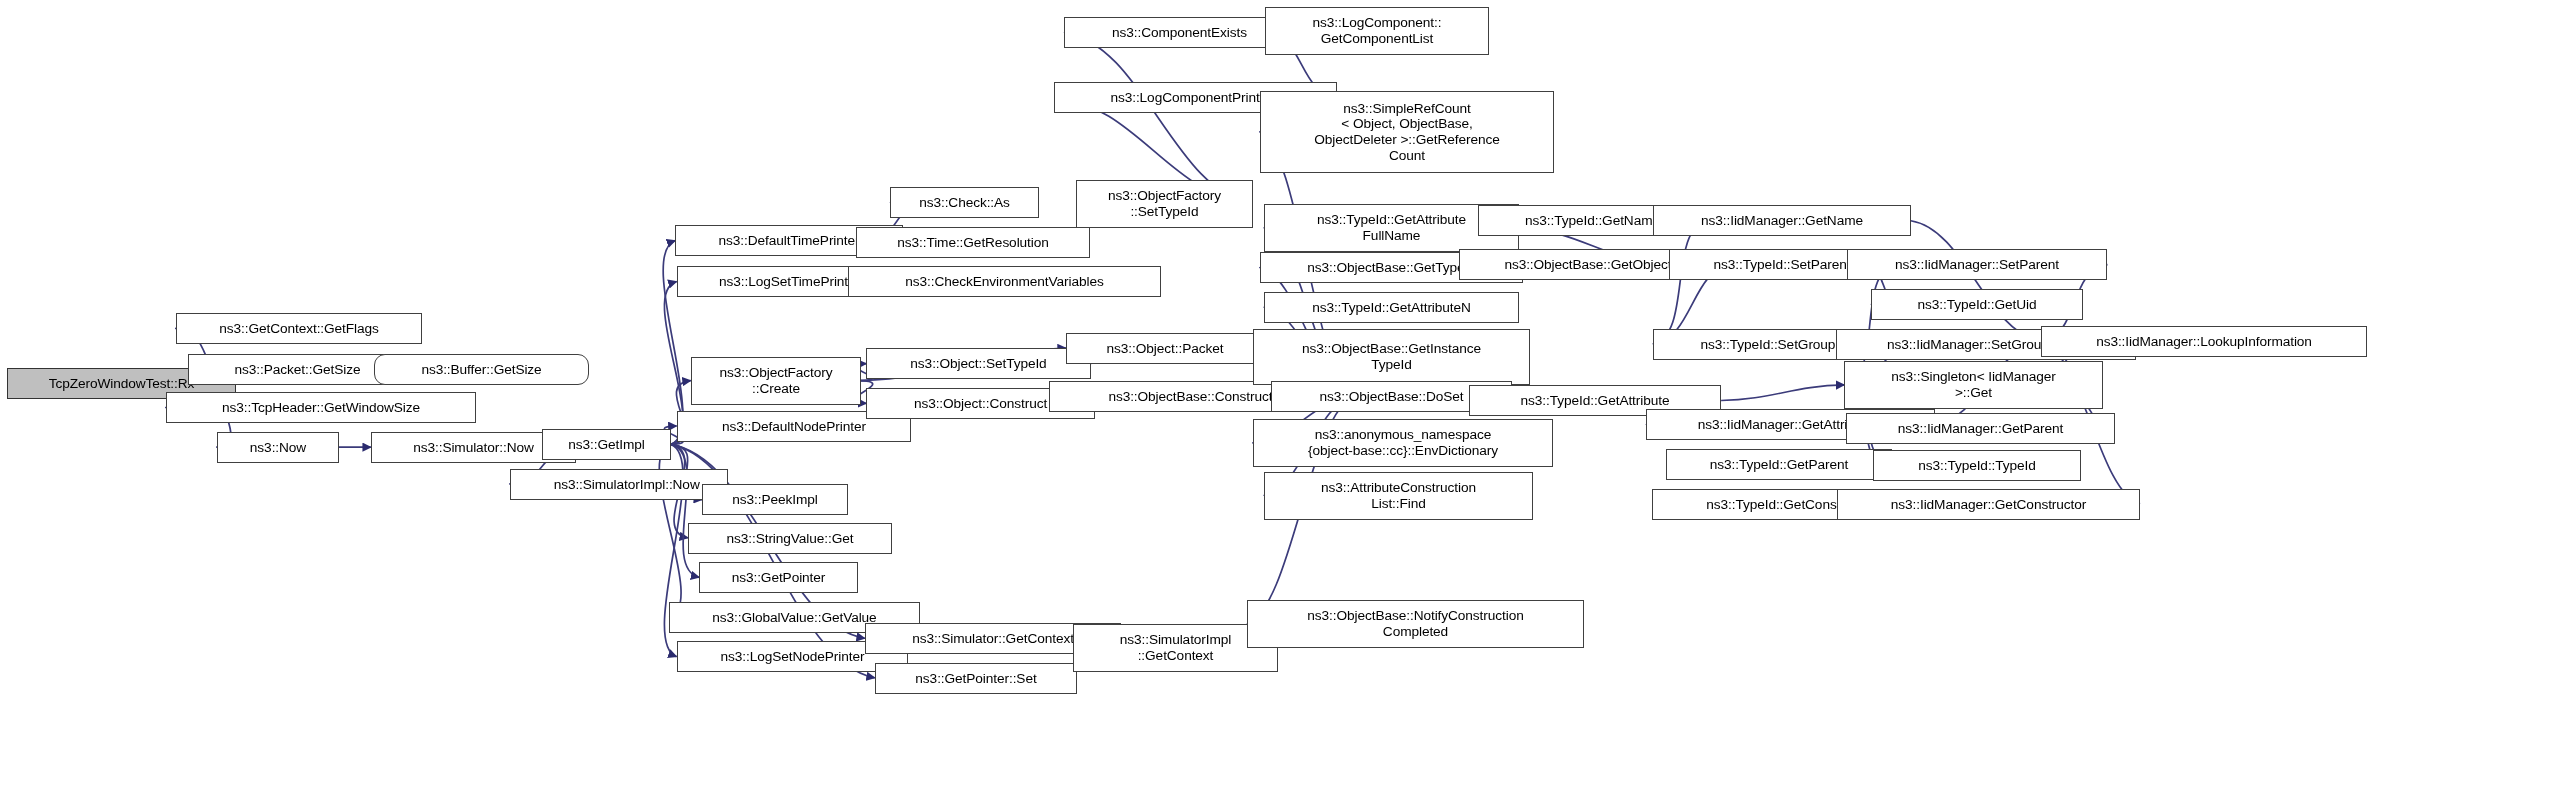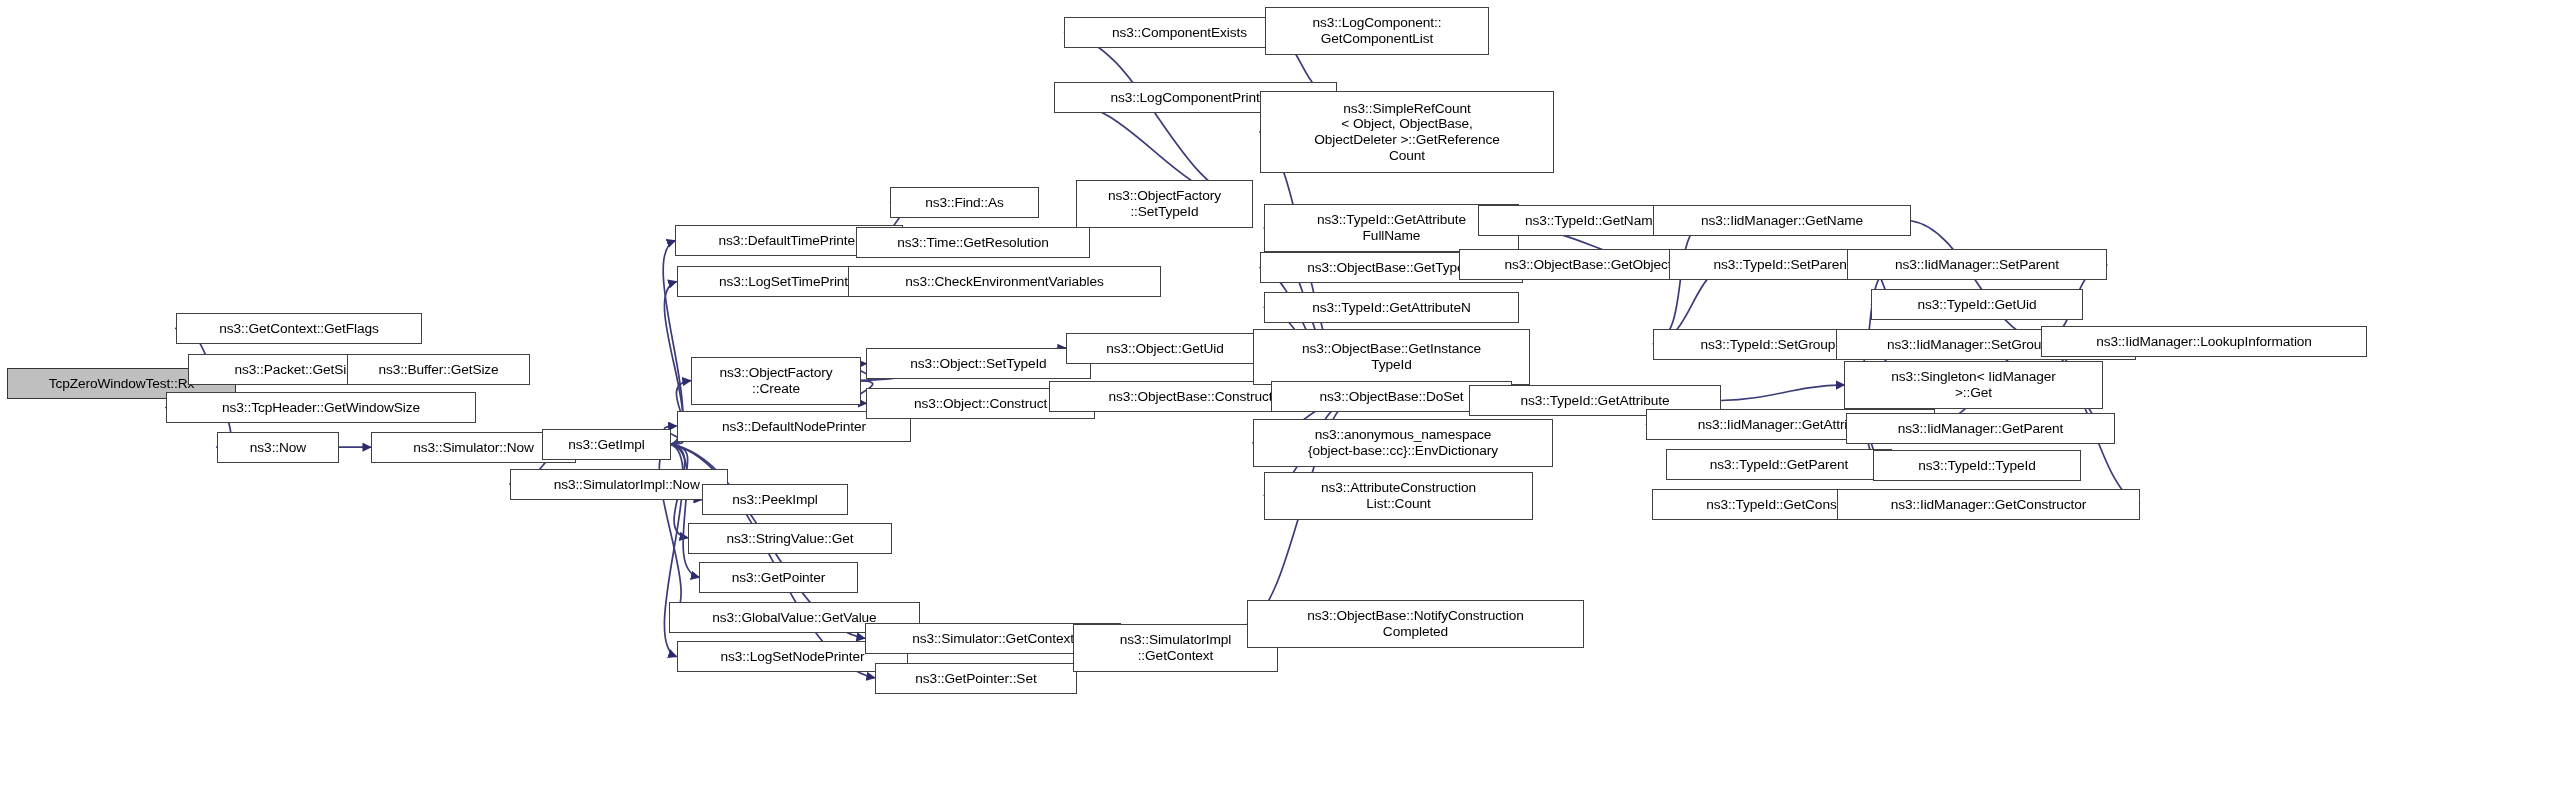--- a/index.html
+++ b/index.html
@@ -128,66 +128,66 @@
         <path d="M 1512 356 C 1482.6 347.95, 1471.4 249.05, 1442 241" marker-end="url(#arrow)"></path>
         <path d="M 1367 300 C 1398.5 295.87, 1410.5 245.13, 1442 241" marker-end="url(#arrow)"></path>
       </g>
   </svg>
   <div id="node-layer">
       <div class="node root" style="left: 7px; top: 368px; width: 229px; height: 31px;">TcpZeroWindowTest::Rx</div>
       <div class="node" style="left: 176px; top: 313px; width: 246px; height: 31px;">ns3::GetContext::GetFlags</div>
       <div class="node" style="left: 188px; top: 354px; width: 219px; height: 31px;">ns3::Packet::GetSize</div>
       <div class="node" style="left: 166px; top: 392px; width: 310px; height: 31px;">ns3::TcpHeader::GetWindowSize</div>
       <div class="node" style="left: 217px; top: 432px; width: 122px; height: 31px;">ns3::Now</div>
-      <div class="node" style="left: 347px; top: 354px; width: 183px; height: 31px;">ns3::Buffer::GetSize</div>
+      <div class="node" style="left: 374px; top: 354px; width: 215px; height: 31px; border-radius: 11px;">ns3::Buffer::GetSize</div>
       <div class="node" style="left: 371px; top: 432px; width: 205px; height: 31px;">ns3::Simulator::Now</div>
       <div class="node" style="left: 542px; top: 429px; width: 129px; height: 31px;">ns3::GetImpl</div>
       <div class="node" style="left: 510px; top: 469px; width: 218px; height: 31px; padding-left: 18px;">ns3::SimulatorImpl::Now</div>
       <div class="node" style="left: 675px; top: 225px; width: 228px; height: 31px;">ns3::DefaultTimePrinter</div>
       <div class="node" style="left: 677px; top: 266px; width: 225px; height: 31px;">ns3::LogSetTimePrinter</div>
       <div class="node multiline" style="left: 691px; top: 357px; width: 170px; height: 48px;">ns3::ObjectFactory
 ::Create</div>
       <div class="node" style="left: 677px; top: 411px; width: 234px; height: 31px;">ns3::DefaultNodePrinter</div>
       <div class="node" style="left: 702px; top: 484px; width: 146px; height: 31px;">ns3::PeekImpl</div>
       <div class="node" style="left: 688px; top: 523px; width: 204px; height: 31px;">ns3::StringValue::Get</div>
       <div class="node" style="left: 699px; top: 562px; width: 159px; height: 31px;">ns3::GetPointer</div>
       <div class="node" style="left: 669px; top: 602px; width: 251px; height: 31px;">ns3::GlobalValue::GetValue</div>
       <div class="node" style="left: 677px; top: 641px; width: 231px; height: 31px;">ns3::LogSetNodePrinter</div>
-      <div class="node" style="left: 890px; top: 187px; width: 149px; height: 31px;">ns3::Find::As</div>
+      <div class="node" style="left: 890px; top: 187px; width: 149px; height: 31px;">ns3::Check::As</div>
       <div class="node" style="left: 856px; top: 227px; width: 234px; height: 31px;">ns3::Time::GetResolution</div>
       <div class="node" style="left: 848px; top: 266px; width: 313px; height: 31px;">ns3::CheckEnvironmentVariables</div>
       <div class="node" style="left: 866px; top: 348px; width: 225px; height: 31px;">ns3::Object::SetTypeId</div>
       <div class="node" style="left: 866px; top: 388px; width: 229px; height: 31px;">ns3::Object::Construct</div>
       <div class="node" style="left: 865px; top: 623px; width: 256px; height: 31px;">ns3::Simulator::GetContext</div>
       <div class="node" style="left: 875px; top: 663px; width: 202px; height: 31px;">ns3::GetPointer::Set</div>
       <div class="node multiline" style="left: 1073px; top: 624px; width: 205px; height: 48px;">ns3::SimulatorImpl
 ::GetContext</div>
       <div class="node" style="left: 1064px; top: 17px; width: 231px; height: 31px;">ns3::ComponentExists</div>
       <div class="node" style="left: 1054px; top: 82px; width: 283px; height: 31px;">ns3::LogComponentPrintList</div>
       <div class="node multiline" style="left: 1076px; top: 180px; width: 177px; height: 48px;">ns3::ObjectFactory
 ::SetTypeId</div>
-      <div class="node" style="left: 1066px; top: 333px; width: 198px; height: 31px;">ns3::Object::GetUid</div>
+      <div class="node" style="left: 1066px; top: 333px; width: 198px; height: 31px;">ns3::Object::Packet</div>
       <div class="node" style="left: 1049px; top: 381px; width: 306px; height: 31px;">ns3::ObjectBase::ConstructSelf</div>
       <div class="node multiline" style="left: 1265px; top: 7px; width: 224px; height: 48px;">ns3::LogComponent::
 GetComponentList</div>
       <div class="node multiline" style="left: 1260px; top: 91px; width: 294px; height: 82px;">ns3::SimpleRefCount
 &lt; Object, ObjectBase,
  ObjectDeleter &gt;::GetReference
 Count</div>
       <div class="node multiline" style="left: 1264px; top: 204px; width: 255px; height: 48px;">ns3::TypeId::GetAttribute
 FullName</div>
       <div class="node" style="left: 1260px; top: 252px; width: 263px; height: 31px;">ns3::ObjectBase::GetTypeId</div>
       <div class="node" style="left: 1264px; top: 292px; width: 255px; height: 31px;">ns3::TypeId::GetAttributeN</div>
       <div class="node multiline" style="left: 1253px; top: 329px; width: 277px; height: 56px;">ns3::ObjectBase::GetInstance
 TypeId</div>
       <div class="node" style="left: 1271px; top: 381px; width: 241px; height: 31px;">ns3::ObjectBase::DoSet</div>
       <div class="node multiline" style="left: 1253px; top: 419px; width: 300px; height: 48px;">ns3::anonymous_namespace
 {object-base::cc}::EnvDictionary</div>
       <div class="node multiline" style="left: 1264px; top: 472px; width: 269px; height: 48px;">ns3::AttributeConstruction
-List::Count</div>
+List::Find</div>
       <div class="node multiline" style="left: 1247px; top: 600px; width: 337px; height: 48px;">ns3::ObjectBase::NotifyConstruction
 Completed</div>
       <div class="node" style="left: 1478px; top: 205px; width: 229px; height: 31px;">ns3::TypeId::GetName</div>
       <div class="node" style="left: 1459px; top: 249px; width: 272px; height: 31px;">ns3::ObjectBase::GetObjectIid</div>
       <div class="node" style="left: 1469px; top: 385px; width: 252px; height: 31px;">ns3::TypeId::GetAttribute</div>
       <div class="node" style="left: 1653px; top: 205px; width: 258px; height: 31px;">ns3::IidManager::GetName</div>
       <div class="node" style="left: 1669px; top: 249px; width: 226px; height: 31px;">ns3::TypeId::SetParent</div>
       <div class="node" style="left: 1653px; top: 329px; width: 266px; height: 31px;">ns3::TypeId::SetGroupName</div>
       <div class="node" style="left: 1646px; top: 409px; width: 289px; height: 31px;">ns3::IidManager::GetAttributeN</div>
       <div class="node" style="left: 1666px; top: 449px; width: 226px; height: 31px;">ns3::TypeId::GetParent</div>

